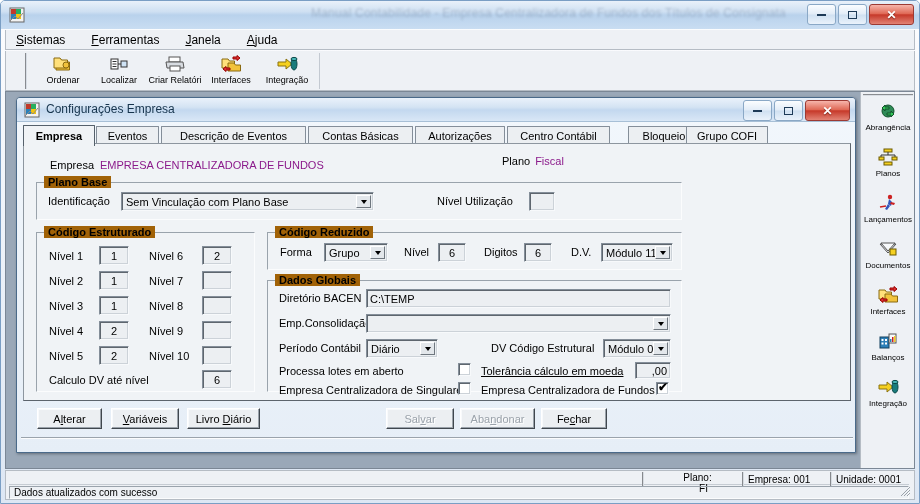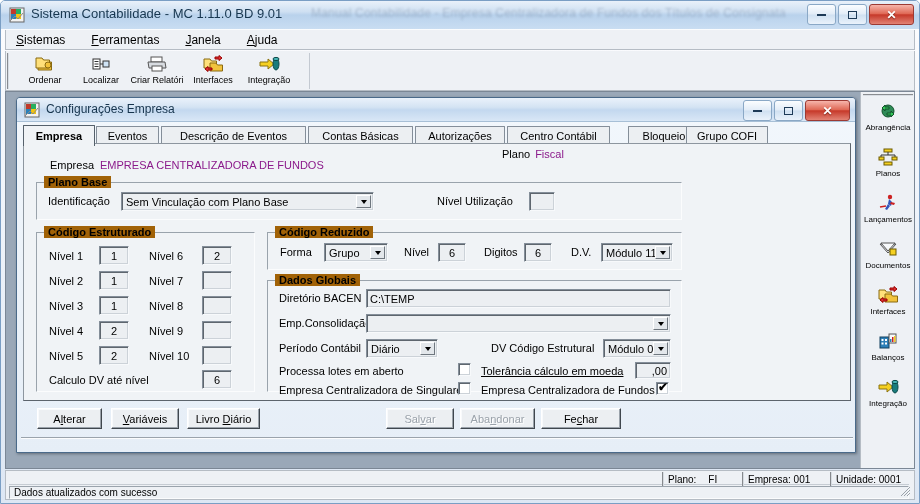--- a/index.html
+++ b/index.html
@@ -77,25 +77,25 @@
   }
   .menu-item u { text-decoration: underline; }
 
   
   #toolbar {
     position: absolute; left: 4px; top: 50px; width: 910px; height: 40px;
     background: #eef1f5;
     border: 1px solid #b5bcc4; border-top: 0;
   }
   #toolbar-inner {
-    position: absolute; left: 1px; top: 2px; height: 36px;
+    position: absolute; left: 19px; top: 2px; height: 36px;
     border-left: 2px groove #d7dde4;
     display: flex; align-items: flex-start; padding-left: 8px;
     border-right: 1px solid #c3c9d1;
-    padding-right: 12px;
+    padding-right: 4px;
   }
   .tool-btn {
     width: 56px; height: 36px; display: flex; flex-direction: column;
     align-items: center; justify-content: flex-start; padding-top: 1px;
   }
   .tool-ico { height: 20px; display:flex; align-items:center; justify-content:center; }
   .tool-lbl { font-size: 9px; color: #000; margin-top: 1px; white-space: nowrap; }
 
   
   #mdi-client {
@@ -171,21 +171,21 @@
   #tabpage {
     position: absolute; left: 6px; top: 45px; width: 828px; height: 258px;
     background: #f0f3f6;
     border: 1px solid #8d969f;
     border-right-color: #5c646c; border-bottom-color: #5c646c;
   }
 
   
   #empresa-line { position: absolute; left: 26px; top: 15px; font-size: 11px; color: #000; }
   #empresa-val { color: #8b1a8b; margin-left: 6px; }
-  #plano-line { position: absolute; left: 478px; top: 4px; font-size: 11px; color: #000; }
+  #plano-line { position: absolute; left: 478px; top: 11px; font-size: 11px; color: #000; }
   #plano-val { color: #8b1a8b; margin-left: 5px; }
 
   
   .group {
     position: absolute;
     border: 1px solid #9aa3ac;
     border-right-color: #fbfcfd; border-bottom-color: #fbfcfd;
   }
   .group > .gtitle {
     position: absolute; top: -7px; left: 7px;
@@ -305,21 +305,20 @@
   <div id="main-titlebar">
     <div class="ghost">Manual Contabilidade - Empresa Centralizadora de Fundos dos Títulos de Consignata</div>
     <svg id="app-icon" viewBox="0 0 16 16">
       <rect x="1" y="1" width="14" height="14" fill="#f2f2f2" stroke="#666"></rect>
       <rect x="2" y="2" width="5" height="5" fill="#c0392b"></rect>
       <rect x="7" y="2" width="5" height="5" fill="#27ae60"></rect>
       <rect x="2" y="7" width="5" height="5" fill="#2980b9"></rect>
       <rect x="7" y="7" width="5" height="5" fill="#f1c40f"></rect>
       <path d="M1 14 L6 9 L9 12 L14 6" stroke="#888" fill="none" stroke-width="1"></path>
     </svg>
-    <div id="main-title-text">Sistema Contabilidade -  MC 1.11.0 BD 9.01</div>
     <div class="winbtns" id="main-winbtns">
       <div class="winbtn">
         <span class="glyph"><span class="min-glyph"></span></span>
       </div>
       <div class="winbtn">
         <span class="glyph"><span class="max-glyph"></span></span>
       </div>
       <div class="winbtn close">
         <span class="glyph">✕</span>
       </div>
@@ -717,32 +716,32 @@
       </div>
       <div class="btn" style="left:170px;top:310px;width:73px;">
         <span><span>Livro </span><u>D</u><span>iário</span></span>
       </div>
       <div class="btn disabled" style="left:369px;top:310px;width:68px;">
         <span><span>Sal</span><u>v</u><span>ar</span></span>
       </div>
       <div class="btn disabled" style="left:443px;top:310px;width:75px;">
         <span><span>Aba</span><u>n</u><span>donar</span></span>
       </div>
-      <div class="btn" style="left:524px;top:310px;width:80px;">
+      <div class="btn" style="left:524px;top:310px;width:66px;">
         <span><span>Fe</span><u>c</u><span>har</span></span>
       </div>
 
       <div id="dlg-bottom-sep"></div>
     </div>
 
   </div>
 
   <div id="statusbar">
     <div id="sb-topline"></div>
-    <div class="sb-panel" style="left:656px;width:105px;">
+    <div class="sb-panel" style="left:636px;width:105px;flex-direction:column;">
       <span>Plano:</span>
       <span style="margin-left:12px;">FI</span>
     </div>
     <div class="sb-panel" style="left:736px;width:85px;">
       <span>Empresa: 001</span>
     </div>
     <div class="sb-panel" style="left:824px;width:82px;">
       <span>Unidade: 0001</span>
     </div>
     <div id="sb-msg">

